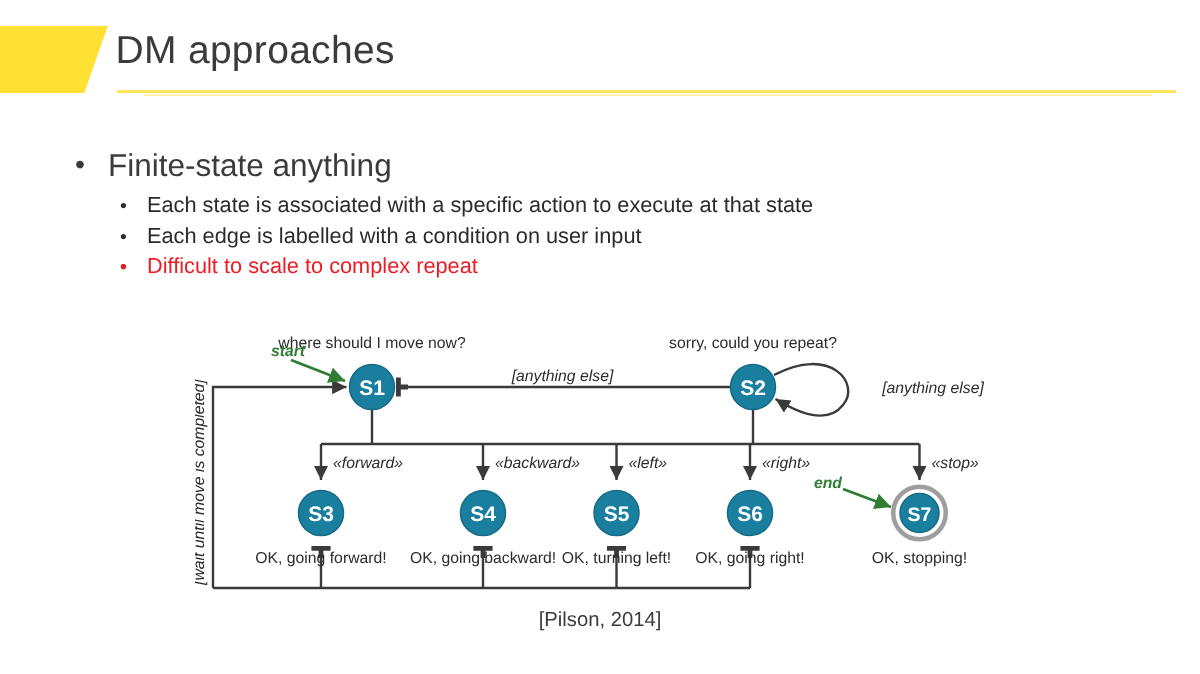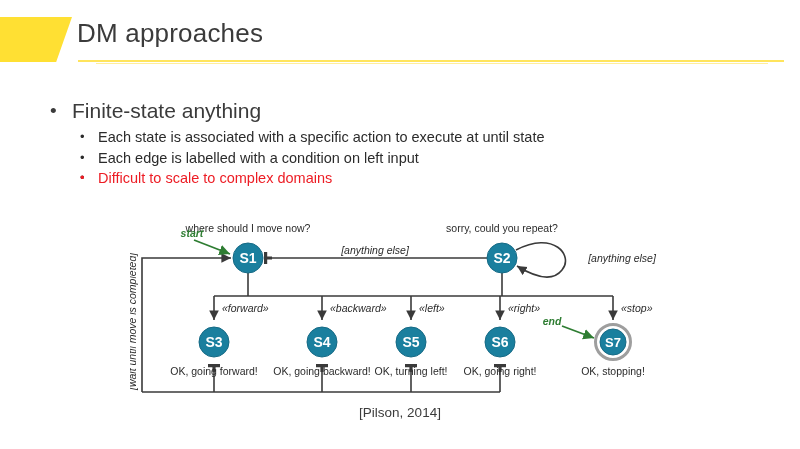--- a/index.html
+++ b/index.html
@@ -115,32 +115,32 @@
   <div class="title-rule2"></div>
 </div>
 
 <div id="bullets">
   <div class="lvl1">
     <span class="dot">•</span>
     <span>Finite-state anything</span>
   </div>
   <div class="lvl2">
     <span class="dot">•</span>
-    <span>Each state is associated with a specific action to execute at until state</span>
+    <span>Each state is associated with a specific action to execute at that state</span>
   </div>
   <div class="lvl2">
     <span class="dot">•</span>
-    <span>Each edge is labelled with a condition on left input</span>
+    <span>Each edge is labelled with a condition on user input</span>
   </div>
   <div class="lvl2">
     <span class="dot">•</span>
   </div>
   <div class="lvl2 warn">
     <span class="dot">•</span>
-    <span>Difficult to scale to complex domains</span>
+    <span>Difficult to scale to complex repeat</span>
   </div>
 </div>
 
 <div id="diagram">
 <svg width="560" height="200" viewBox="0 0 560 200" xmlns="http://www.w3.org/2000/svg">
   <defs>
     <marker id="ah" markerWidth="7" markerHeight="7" refX="6" refY="3" orient="auto">
       <path d="M0,0 L6,3 L0,6 z" fill="#3a3a3a"></path>
     </marker>
     <marker id="ahg" markerWidth="7" markerHeight="7" refX="6" refY="3" orient="auto">

